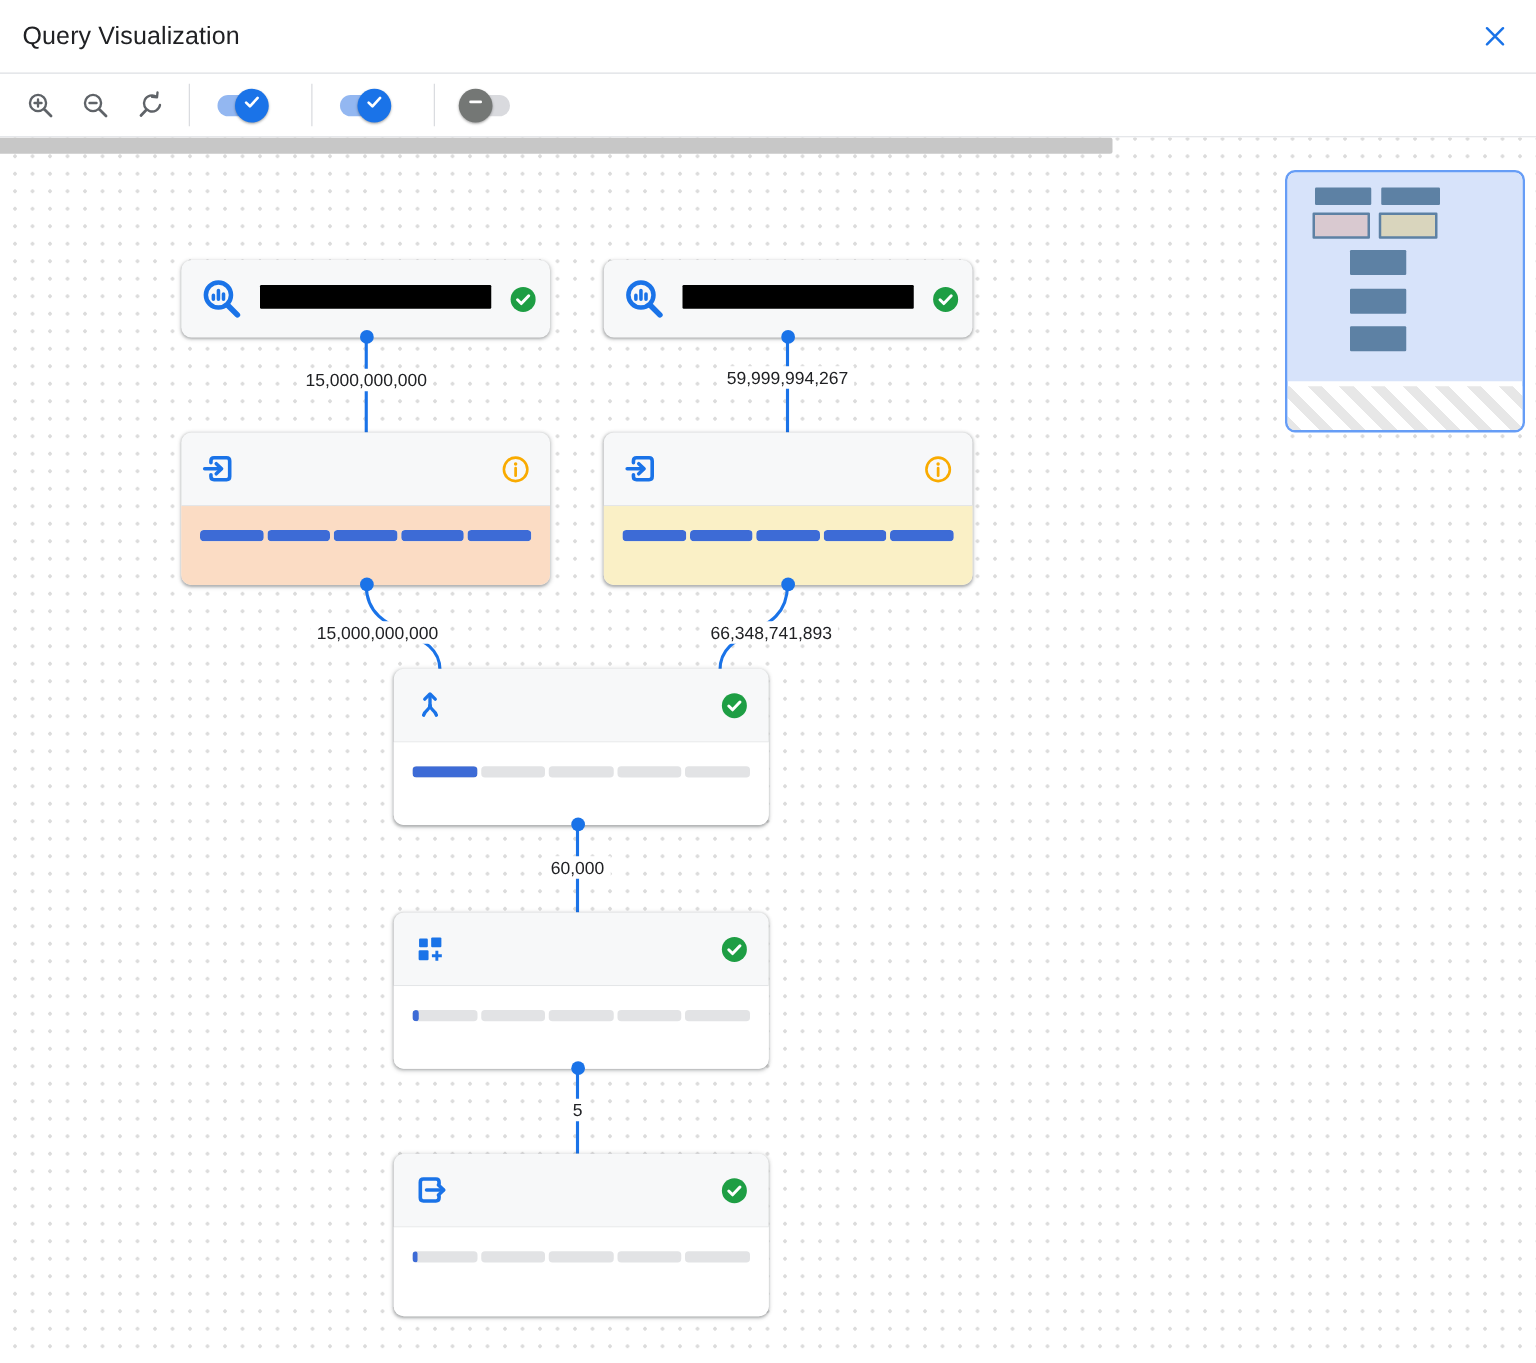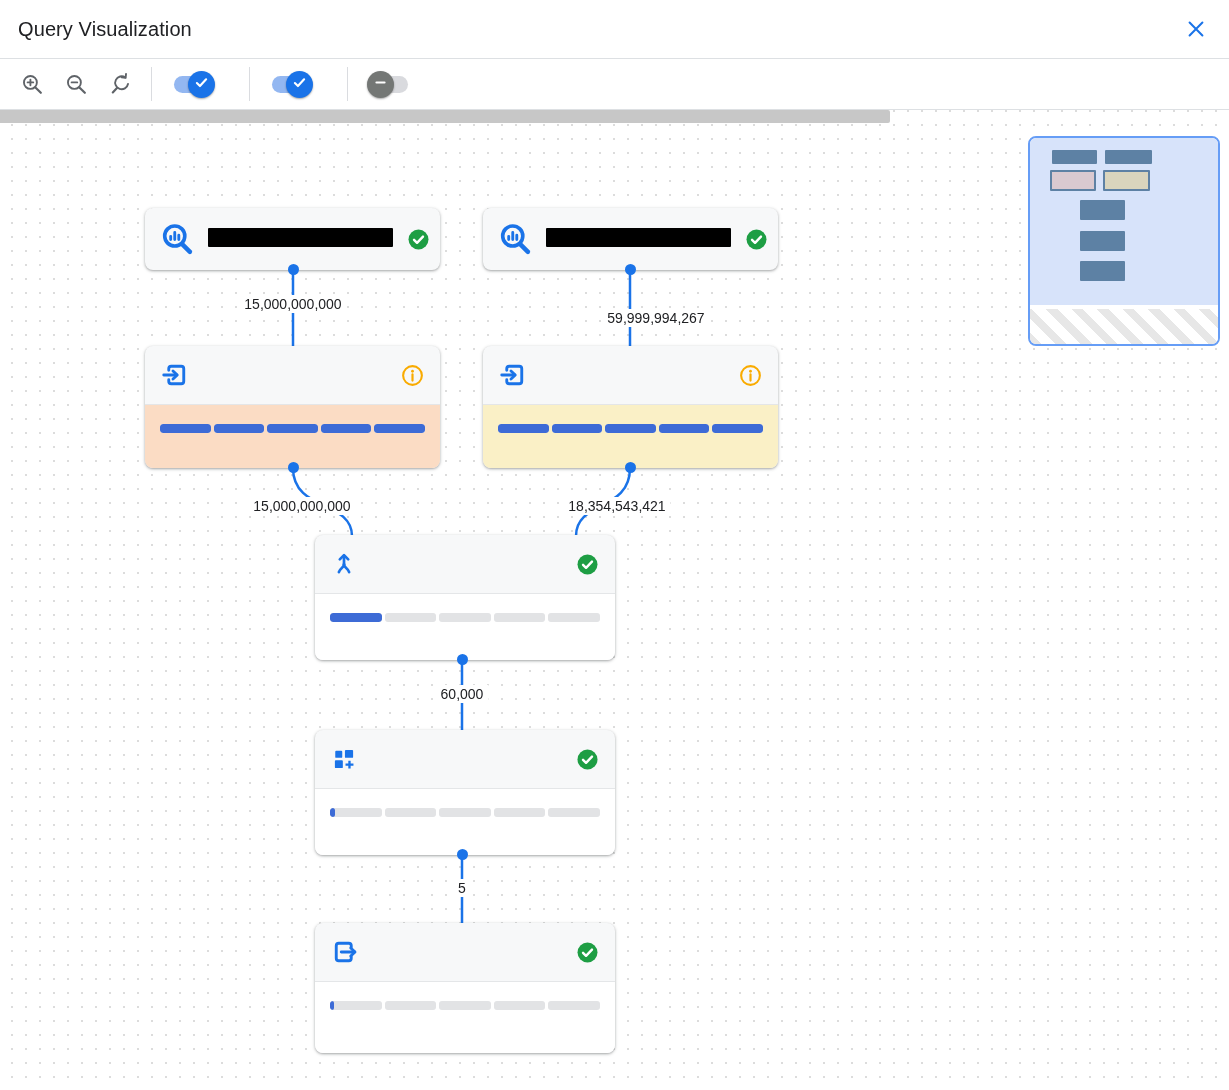--- a/index.html
+++ b/index.html
@@ -330,23 +330,23 @@
       </div>
     </div>
   <div id="extras">
       <div class="dot" style="left: 287.5px; top: 153.5px;"></div>
       <div class="dot" style="left: 624.5px; top: 153.5px;"></div>
       <div class="dot" style="left: 287.5px; top: 351.5px;"></div>
       <div class="dot" style="left: 624.5px; top: 351.5px;"></div>
       <div class="dot" style="left: 456.5px; top: 543.5px;"></div>
       <div class="dot" style="left: 456.5px; top: 738.5px;"></div>
       <div class="edge-label" style="left: 293px; top: 194px;">15,000,000,000</div>
-      <div class="edge-label" style="left: 630px; top: 208px; margin-left: 26px;">59,999,994,267</div>
+      <div class="edge-label" style="left: 630px; top: 192px;">59,999,994,267</div>
       <div class="edge-label" style="left: 302px; top: 396px;">15,000,000,000</div>
-      <div class="edge-label" style="left: 617px; top: 396px;">18,354,543,421</div>
+      <div class="edge-label" style="left: 617px; top: 396px;">66,348,741,893</div>
       <div class="edge-label" style="left: 462px; top: 584px;">60,000</div>
       <div class="edge-label" style="left: 462px; top: 778px;">5</div>
     </div>
   <div class="minimap" id="minimap" style="left: 1028px; top: 26px;">
       <div class="mm-viewport" style="height: 167px;"></div>
       <div class="mm-hatch" style="height: 35px;"></div>
       <div class="mm-node" style="left: 22px; top: 12px; width: 45px; height: 14px; background: rgb(93, 129, 164);"></div>
       <div class="mm-node" style="left: 75px; top: 12px; width: 47px; height: 14px; background: rgb(93, 129, 164);"></div>
       <div class="mm-node" style="left: 20px; top: 32px; width: 46px; height: 21px; background: rgb(217, 201, 208); border: 2px solid rgb(93, 129, 164);"></div>
       <div class="mm-node" style="left: 73px; top: 32px; width: 47px; height: 21px; background: rgb(217, 213, 189); border: 2px solid rgb(93, 129, 164);"></div>

